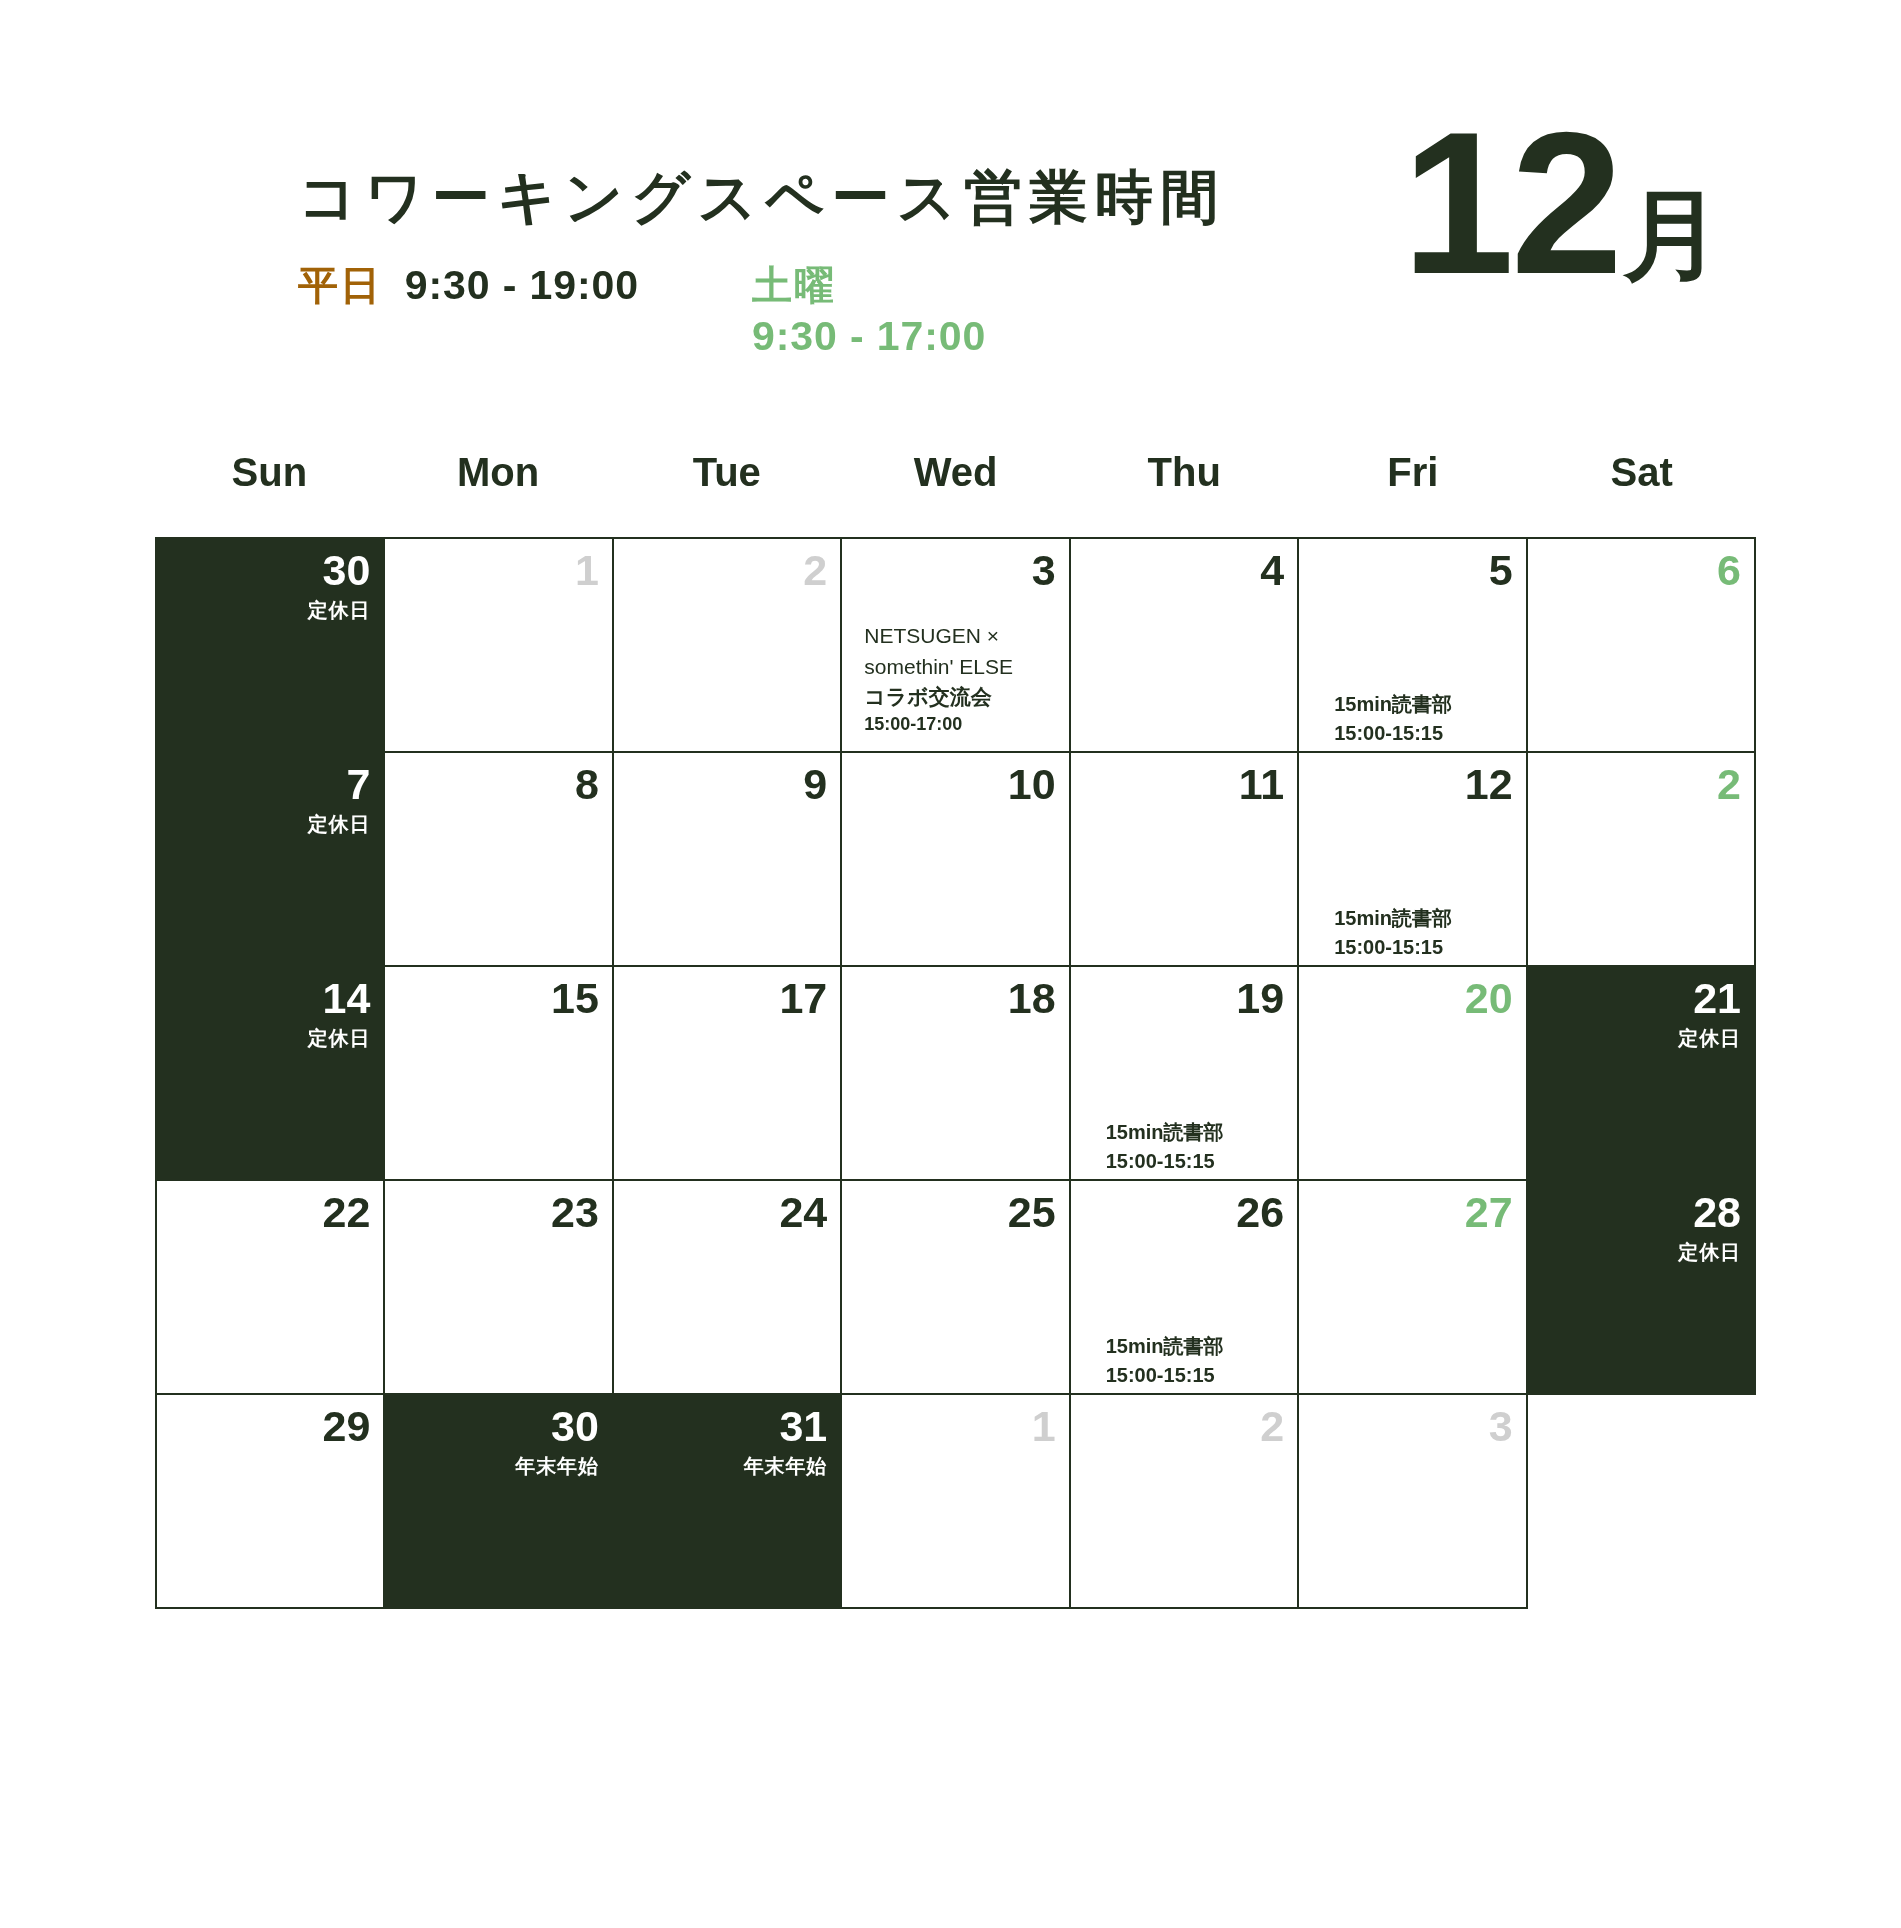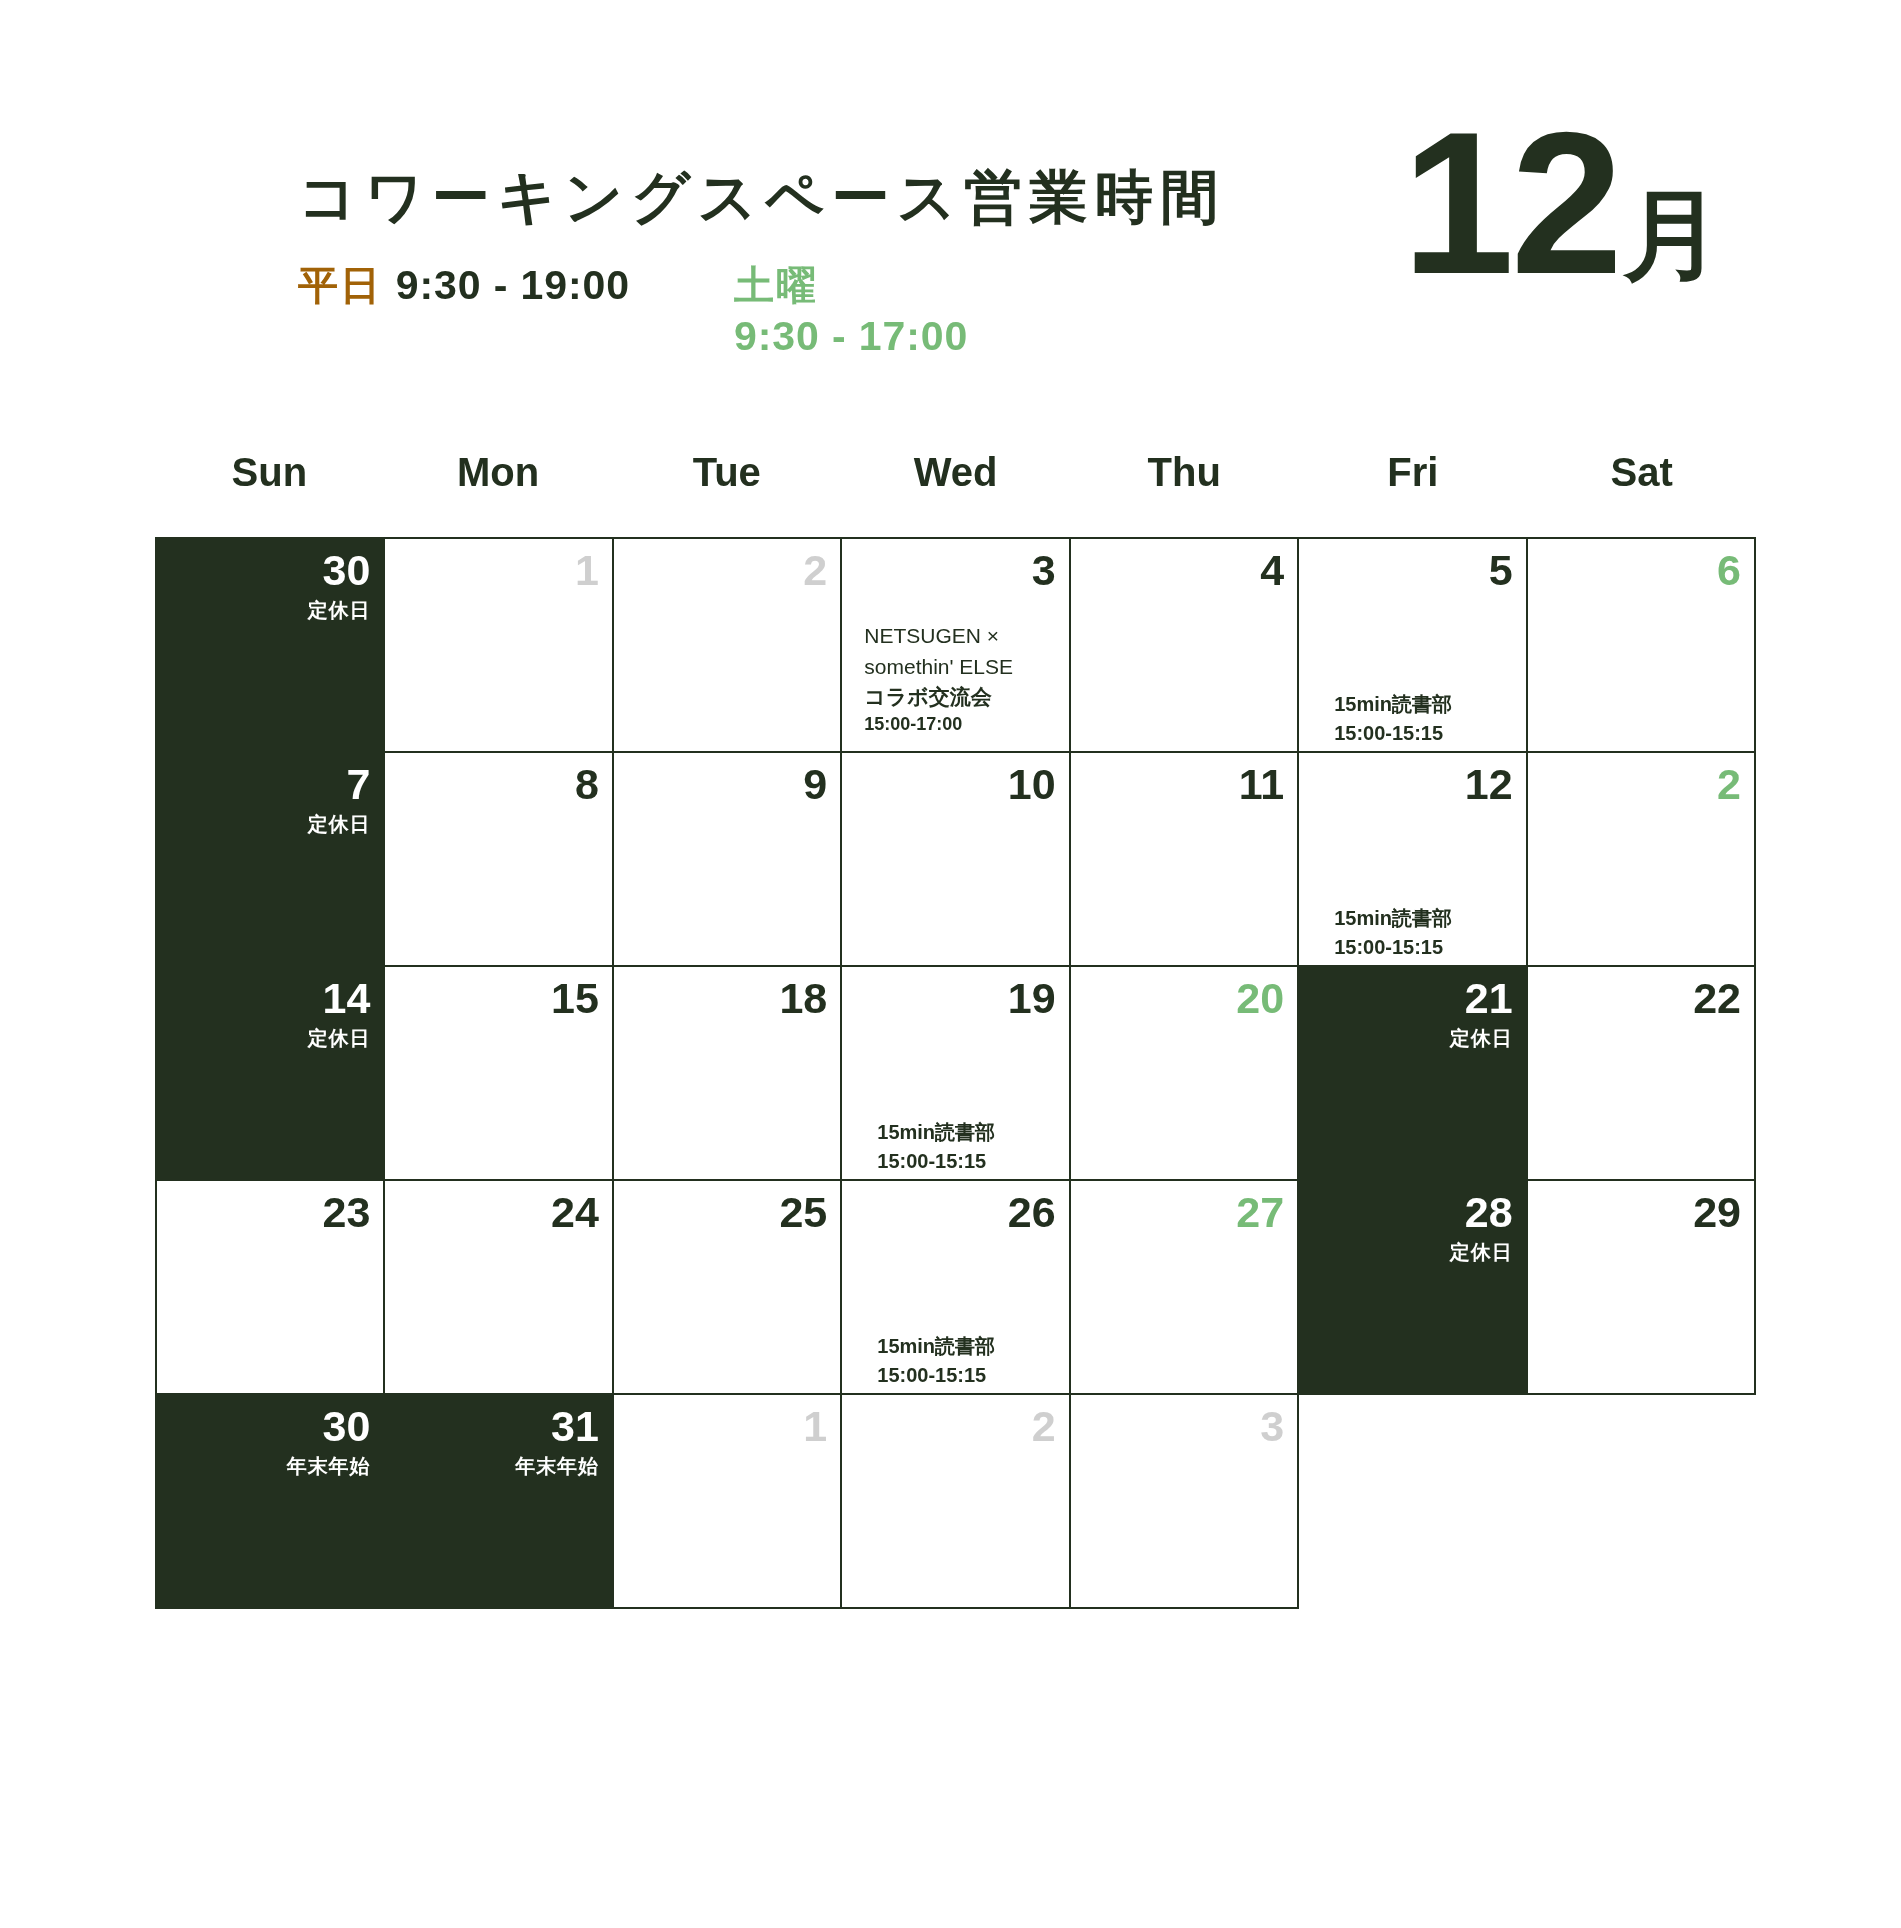--- a/index.html
+++ b/index.html
@@ -52,21 +52,21 @@
   .hours-label {
     font-size: 40px;
     font-weight: 700;
     color: #a16207;
     letter-spacing: 1.9px;
   }
   .hours-value {
     font-size: 41px;
     font-weight: 700;
     color: #23301f;
-    margin-left: 14px;
+    margin-left: 23px;
     letter-spacing: 0.9px;
   }
   .hours-label.sat, .hours-value.sat {
     color: #77bb77;
   }
   .hours-group-sat {
     margin-left: 90px;
     display: flex;
     align-items: baseline;
     flex-direction: column;
@@ -289,20 +289,23 @@
         <span class="daynum">2</span>
       </div>
       <div class="cell closed">
         <span class="daynum">14</span>
         <span class="closed-label">定休日</span>
       </div>
       <div class="cell">
         <span class="daynum">15</span>
       </div>
       <div class="cell">
+        <span class="daynum">17</span>
+      </div>
+      <div class="cell">
         <span class="daynum">18</span>
       </div>
       <div class="cell">
         <span class="daynum">19</span>
         <div class="events">
           <div class="event"><span class="ev-title">15min読書部</span><span class="ev-time">15:00-15:15</span></div>
         </div>
       </div>
       <div class="cell sat">
         <span class="daynum">20</span>

